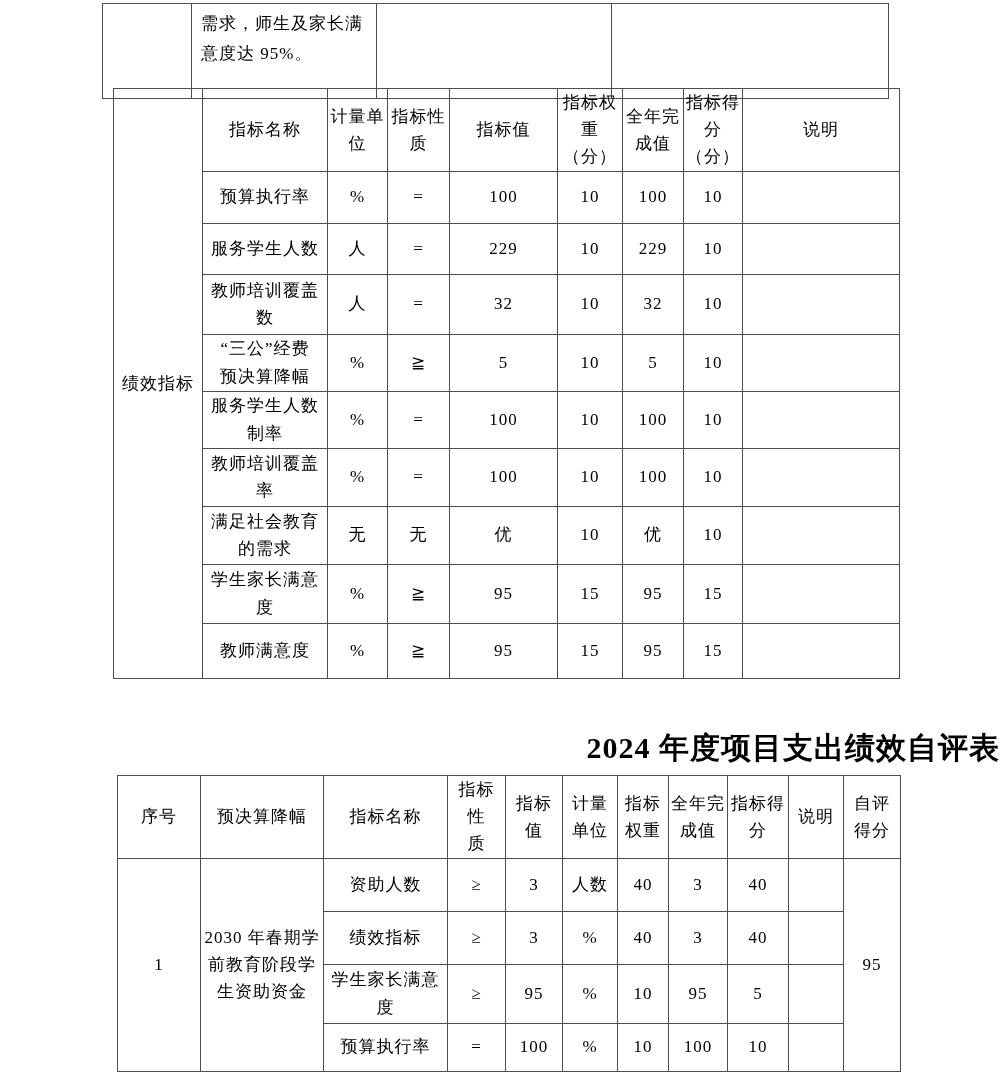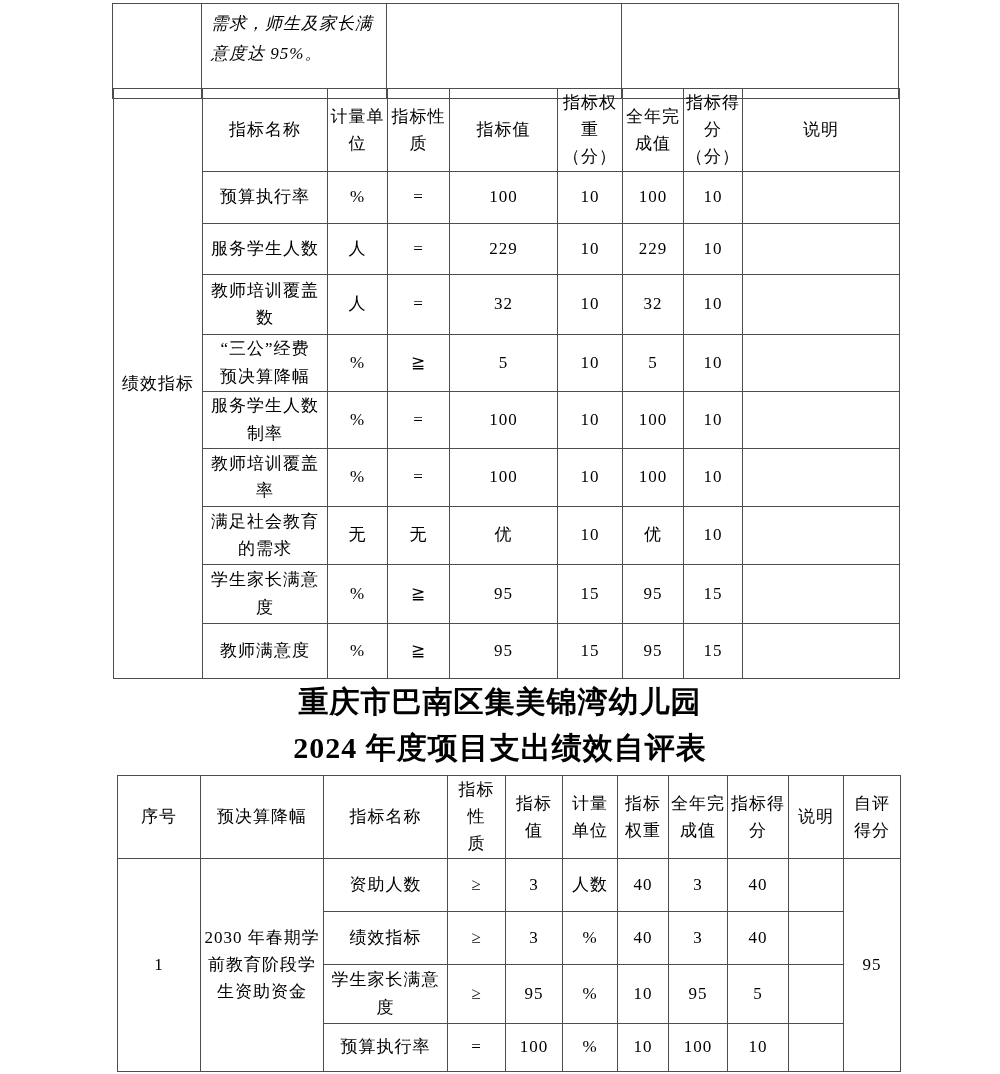--- a/index.html
+++ b/index.html
@@ -16,32 +16,32 @@
     border:1px solid #4d4d4d;
     text-align:center;
     vertical-align:middle;
     font-size:17px;
     line-height:1.6;
     letter-spacing:1px;
     white-space:pre-line;
     padding:0 2px;
     overflow:hidden;
   }
-  .tbl-top { left:112px; top:3px; width:786px;font-style:italic; }
+  .tbl-top { left:102px; top:3px; width:786px; }
   .tbl-top td { height:84px; }
   .tbl-top .txt { text-align:left; vertical-align:top; padding:5px 9px; line-height:1.75; }
   .tbl-main { left:113px; top:88px; width:786px; }
   .tbl2 { left:117px; top:775px; width:783px; }
   .title {
     position:absolute; left:0; width:1000px;
     text-align:center; font-weight:bold; font-size:30px; line-height:36px;
     letter-spacing:1px;
   }
   .t1 { top:684px; }
-  .t2 { top:730px; }
+  .t2 { top:730px;text-align:right; }
 </style>
 </head>
 <body>
 
 <div class="page">
 
   <table class="tbl-top">
     <colgroup>
         <col style="width:89px">
         <col style="width:185px">
@@ -182,21 +182,20 @@
       <td>≧</td>
       <td>95</td>
       <td>15</td>
       <td>95</td>
       <td>15</td>
       <td></td>
     </tr>
   </tbody>
     </table>
 
-  <div class="title t1">重庆市巴南区集美锦湾幼儿园</div>
   <div class="title t2">2024 年度项目支出绩效自评表</div>
 
   <table class="tbl2">
     <colgroup>
       <col style="width:83px">
         <col style="width:123px">
         <col style="width:124px">
         <col style="width:58px">
       <col style="width:57px">
         <col style="width:55px">

